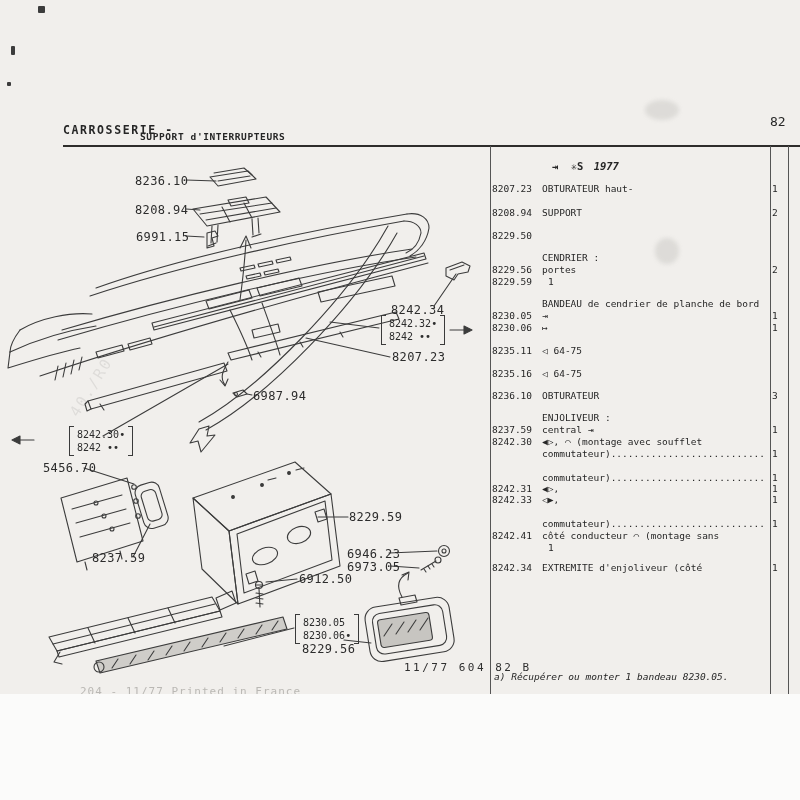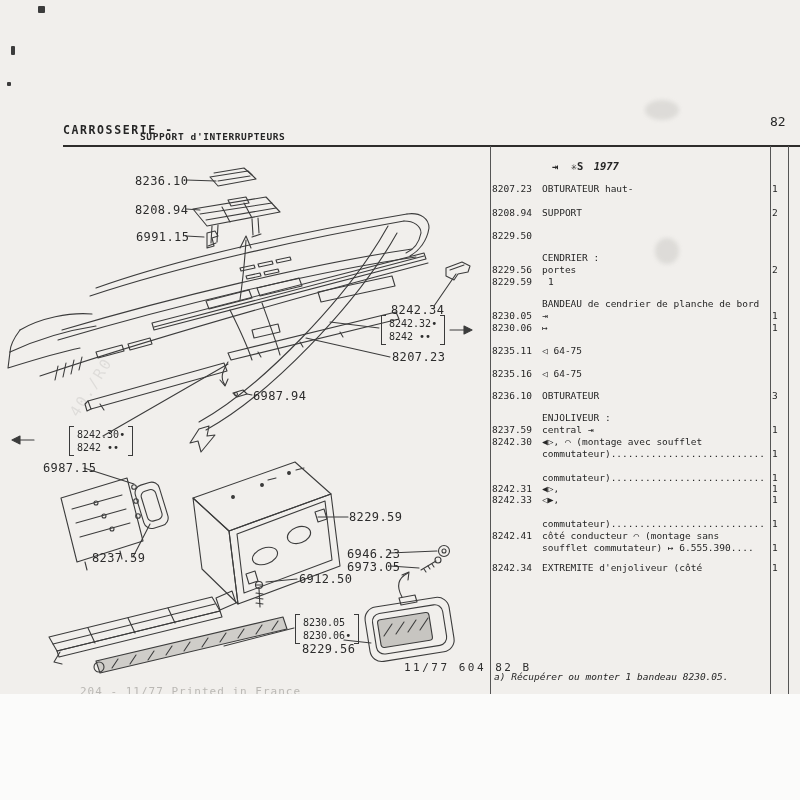--- a/index.html
+++ b/index.html
@@ -157,21 +157,20 @@
       <span class="num"></span>
       <span class="desc">commutateur)...........................................</span>
       <span class="qty">1</span>
     </div>
   <div class="trow" style="top:530px">
       <span class="num">8242.41</span>
       <span class="desc">côté conducteur ⌒ (montage sans</span>
     </div>
   <div class="trow" style="top:542px">
       <span class="num"></span>
-      <span class="desc">soufflet commutateur) ↦ 6.555.390....</span>
       <span class="qty">1</span>
     </div>
   <div class="trow" style="top:562px">
       <span class="num">8242.34</span>
       <span class="desc">EXTREMITE d'enjoliveur (côté passager)...</span>
       <span class="qty">1</span>
     </div>
 
   <div class="abs note">a) Récupérer ou monter 1 bandeau 8230.05.</div>
 
@@ -355,21 +354,21 @@
   <div class="dlab" style="left:391px;top:303px;">8242.34</div>
   <div class="brk" style="left:381px;top:315px;">
     <div>8242.32•</div>
     <div>8242 ••</div>
   </div>
   <div class="dlab" style="left:392px;top:350px;">8207.23</div>
   <div class="brk" style="left:37px;top:426px;margin-left:32px;">
     <div>8242.30•</div>
     <div>8242 ••</div>
   </div>
-  <div class="dlab" style="left:43px;top:461px;">6987.15</div>
+  <div class="dlab" style="left:43px;top:461px;">5456.70</div>
   <div class="dlab" style="left:253px;top:389px;">6987.94</div>
   <div class="dlab" style="left:92px;top:551px;">8237.59</div>
   <div class="dlab" style="left:349px;top:510px;">8229.59</div>
   <div class="dlab" style="left:347px;top:547px;">6946.23</div>
   <div class="dlab" style="left:347px;top:560px;">6973.05</div>
   <div class="dlab" style="left:299px;top:572px;">6912.50</div>
   <div class="brk" style="left:295px;top:614px;">
     <div>8230.05</div>
     <div>8230.06•</div>
   </div>

